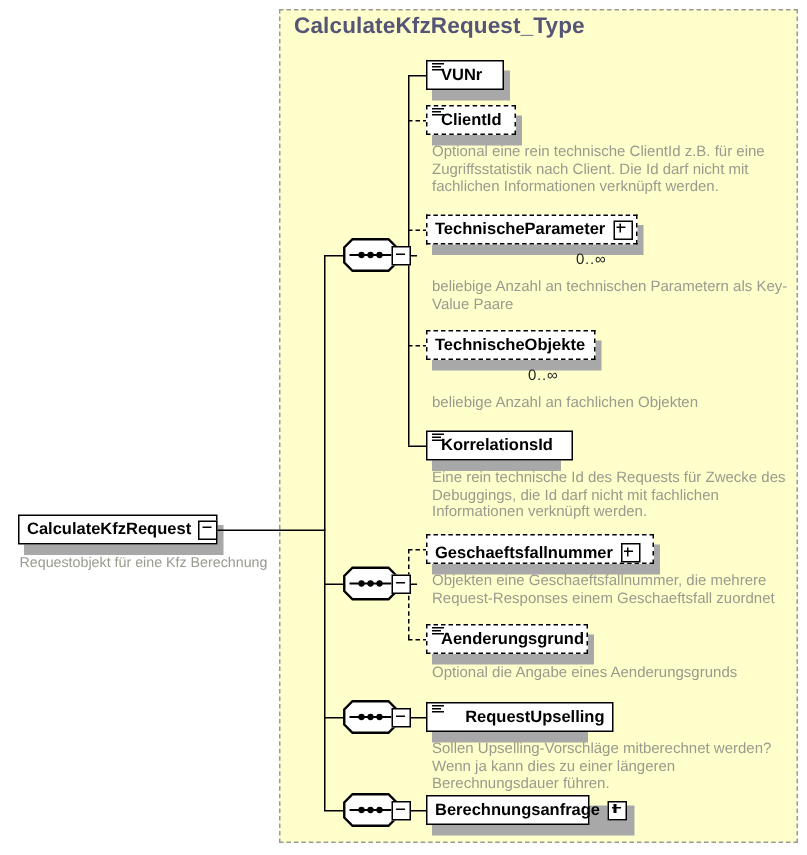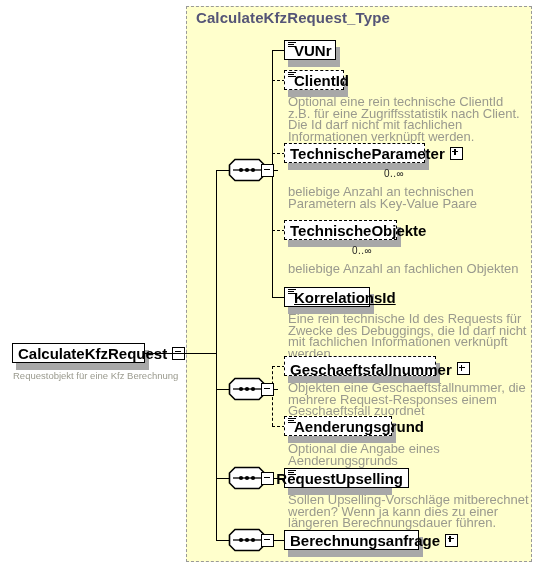--- a/index.html
+++ b/index.html
@@ -53,21 +53,21 @@
     border: 1.6px solid #000000;
     display: flex;
     align-items: center;
     padding: 0 5px 0 5px;
     white-space: nowrap;
   }
   .node.optional {
     border: 1.5px dashed #000000;
   }
   .node .nlabel {
-    font-size: 15px;
+    font-size: 11px;
     font-weight: bold;
     color: #000000;
     line-height: 11px;
   }
   .node-shadow {
     position: absolute;
     background: #a8a8a8;
     z-index: 0;
   }
 
@@ -149,21 +149,21 @@
     left: 1.5px;
     top: 3.5px;
     width: 6px;
     height: 1.4px;
     background: #000;
   }
 
   
   .doc {
     position: absolute;
-    font-size: 13px;
+    font-size: 10px;
     line-height: 11.5px;
     color: #9a9a8e;
     white-space: pre-line;
   }
 
   
   .occ {
     position: absolute;
     font-size: 10px;
     color: #222;
@@ -265,21 +265,21 @@
   <div class="ln dash-h" style="left:272px; top:230px; width:13px;"></div>
   <div class="node-shadow" style="left:288px; top:227px; width:113px; height:20px;"></div>
   <div class="node optional" style="left:284px; top:220px; width:113px;">
     <span class="nlabel">TechnischeObjekte</span>
   </div>
   <div class="occ" style="left:352px; top:245px;">0..∞</div>
   <div class="doc" style="left:288px; top:263px; width:240px;">beliebige Anzahl an fachlichen Objekten</div>
 
   <div class="ln h" style="left:272px; top:297px; width:13px;"></div>
   <div class="node-shadow" style="left:288px; top:294px; width:86px; height:20px;"></div>
-  <div class="node has-attr" style="left:284px; top:287px; width:86px;text-decoration:underline;">
+  <div class="node has-attr" style="left:284px; top:287px; width:98px;">
     <span class="attr-icon">
         <i></i>
         <i></i>
         <i></i>
       </span>
     <span class="nlabel">KorrelationsId</span>
   </div>
   <div class="doc" style="left:288px; top:313px; width:240px;">Eine rein technische Id des Requests für Zwecke des Debuggings, die Id darf nicht mit fachlichen Informationen verknüpft werden.</div>
 
   <div class="ln h" style="left:216px; top:389px; width:14px;"></div>
@@ -347,18 +347,18 @@
       <line x1="5" y1="12" x2="33" y2="12" stroke="#000000" stroke-width="1.3"></line>
       <circle cx="13" cy="12" r="2.1" fill="#000"></circle>
       <circle cx="19" cy="12" r="2.1" fill="#000"></circle>
       <circle cx="25" cy="12" r="2.1" fill="#000"></circle>
     </svg>
     <span class="sq"></span>
   </div>
   <div class="ln h" style="left:272px; top:540px; width:13px;"></div>
 
   <div class="node-shadow" style="left:288px; top:537px; width:135px; height:20px;"></div>
-  <div class="node" style="left:284px; top:530px; width:135px;">
+  <div class="node" style="left:284px; top:530px; width:109px;">
     <span class="nlabel">Berechnungsanfrage</span>
     <span class="expander plus"></span>
   </div>
 
 </div>
 
 </body></html>

